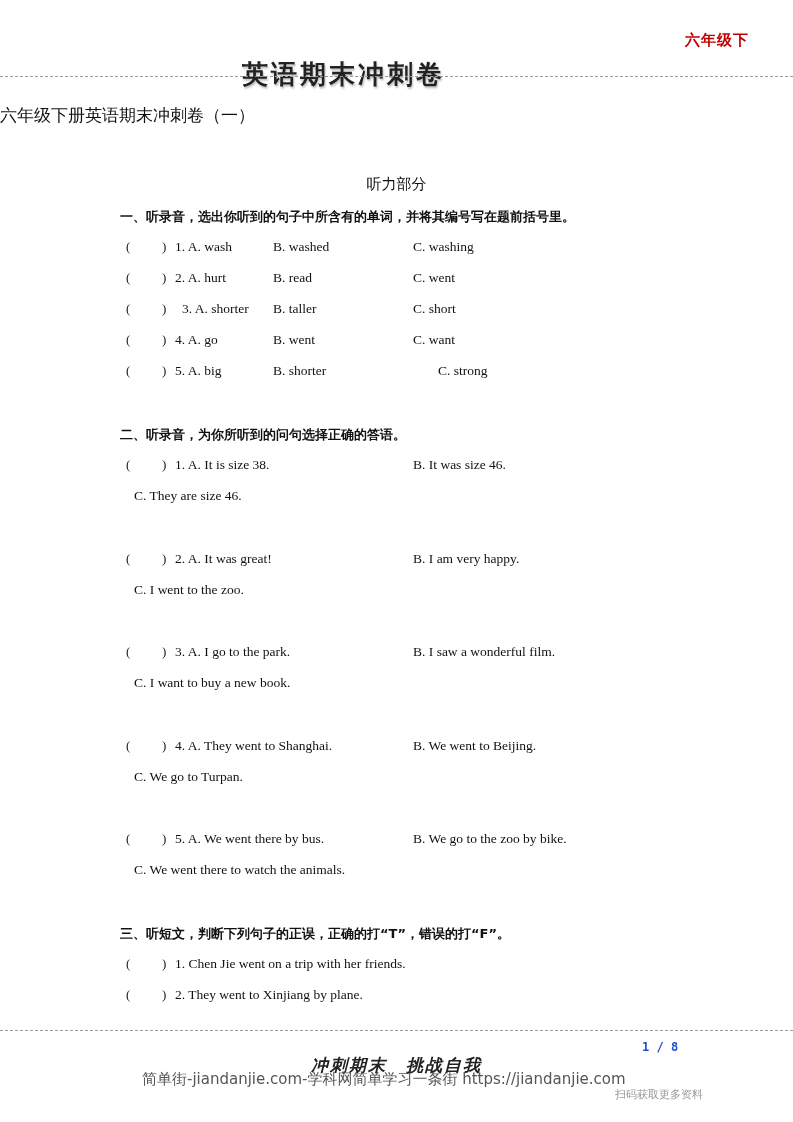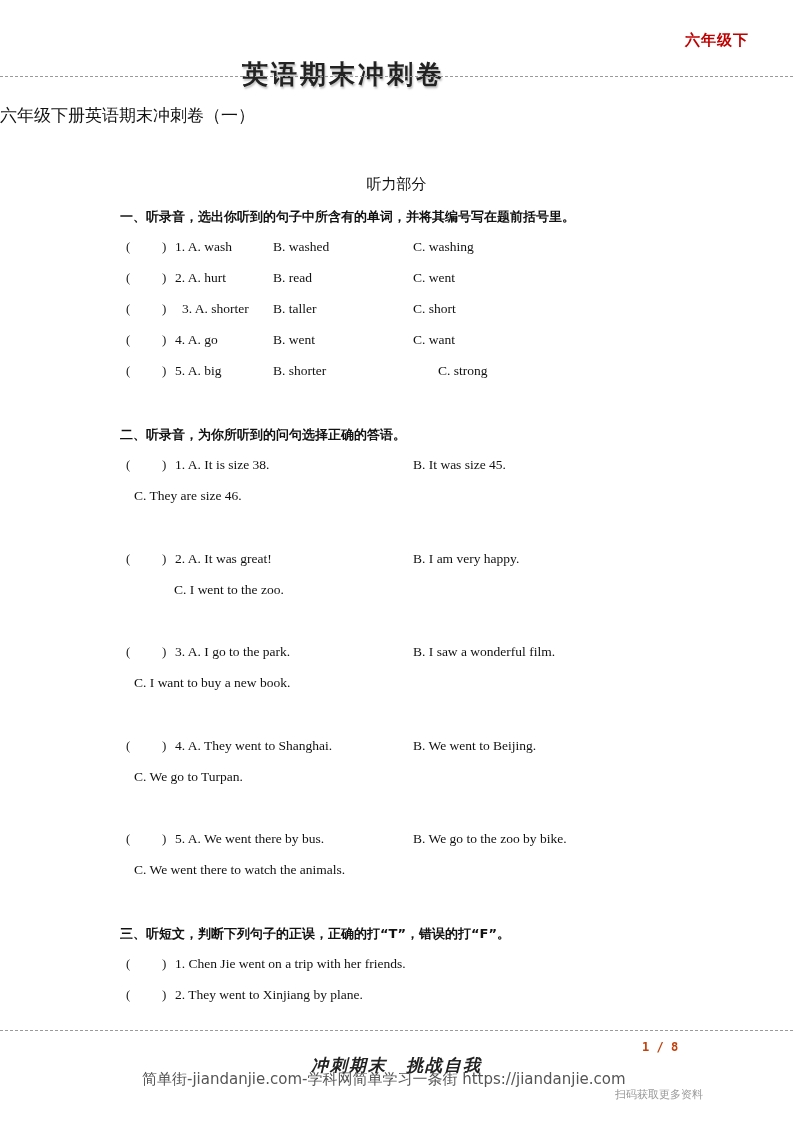--- a/index.html
+++ b/index.html
@@ -15,21 +15,21 @@
 
     .doc-title { left: 0; width: 793px; top: 104px; text-align: left; font-size: 17px; color: #111; }
     .section-title { left: 0; width: 793px; top: 175px; text-align: center; font-size: 15px; color: #111; }
     .instr { left: 120px; font-size: 13px; font-weight: bold; color: #111; }
 
     .q { font-size: 13.5px; color: #111; }
     .paren { font-size: 13px; color: #222; }
     .paren-close { font-size: 13px; color: #222; }
 
     .footer-slogan { left: 0; width: 793px; top: 1054px; text-align: center; font-size: 17px; font-weight: bold; letter-spacing: 2px; color: #222; font-style: italic; }
-    .page-num { left: 642px; top: 1040px; font-size: 12px; font-weight: bold; color: #c2410c; }
+    .page-num { left: 642px; top: 1040px; font-size: 12px; font-weight: bold; color: #1d4ed8; }
     .watermark { left: 142px; top: 1070px; font-size: 15px; color: #555; }
     .scan { left: 615px; top: 1087px; font-size: 11px; color: #999; }
   </style>
 </head>
 <body>
 
 <div class="abs serif header-title">英语期末冲刺卷</div>
 <div class="abs serif header-grade">六年级下</div>
 <div class="abs dash-line" style="top:76px;"></div>
 
@@ -76,29 +76,29 @@
   </div>
 </div>
 
 <div class="abs sans instr" style="top:426px;">二、听录音，为你所听到的问句选择正确的答语。</div>
 
 <div>
   <div>
     <span class="abs serif paren" style="left:126px;top:457px;">(</span>
     <span class="abs serif paren-close" style="left:162px;top:457px;">)</span>
     <span class="abs serif q" style="left:175px;top:457px;">1. A. It is size 38.</span>
-    <span class="abs serif q" style="left:413px;top:457px;">B. It was size 45.</span>
+    <span class="abs serif q" style="left:413px;top:457px;">B. It was size 46.</span>
     <span class="abs serif q" style="left:134px;top:488px;">C. They are size 46.</span>
   </div>
   <div>
     <span class="abs serif paren" style="left:126px;top:551px;">(</span>
     <span class="abs serif paren-close" style="left:162px;top:551px;">)</span>
     <span class="abs serif q" style="left:175px;top:551px;">2. A. It was great!</span>
     <span class="abs serif q" style="left:413px;top:551px;">B. I am very happy.</span>
-    <span class="abs serif q" style="left:134px;top:582px;margin-left:40px;">C. I went to the zoo.</span>
+    <span class="abs serif q" style="left:134px;top:582px;">C. I went to the zoo.</span>
   </div>
   <div>
     <span class="abs serif paren" style="left:126px;top:644px;">(</span>
     <span class="abs serif paren-close" style="left:162px;top:644px;">)</span>
     <span class="abs serif q" style="left:175px;top:644px;">3. A. I go to the park.</span>
     <span class="abs serif q" style="left:413px;top:644px;">B. I saw a wonderful film.</span>
     <span class="abs serif q" style="left:134px;top:675px;">C. I want to buy a new book.</span>
   </div>
   <div>
     <span class="abs serif paren" style="left:126px;top:738px;">(</span>

